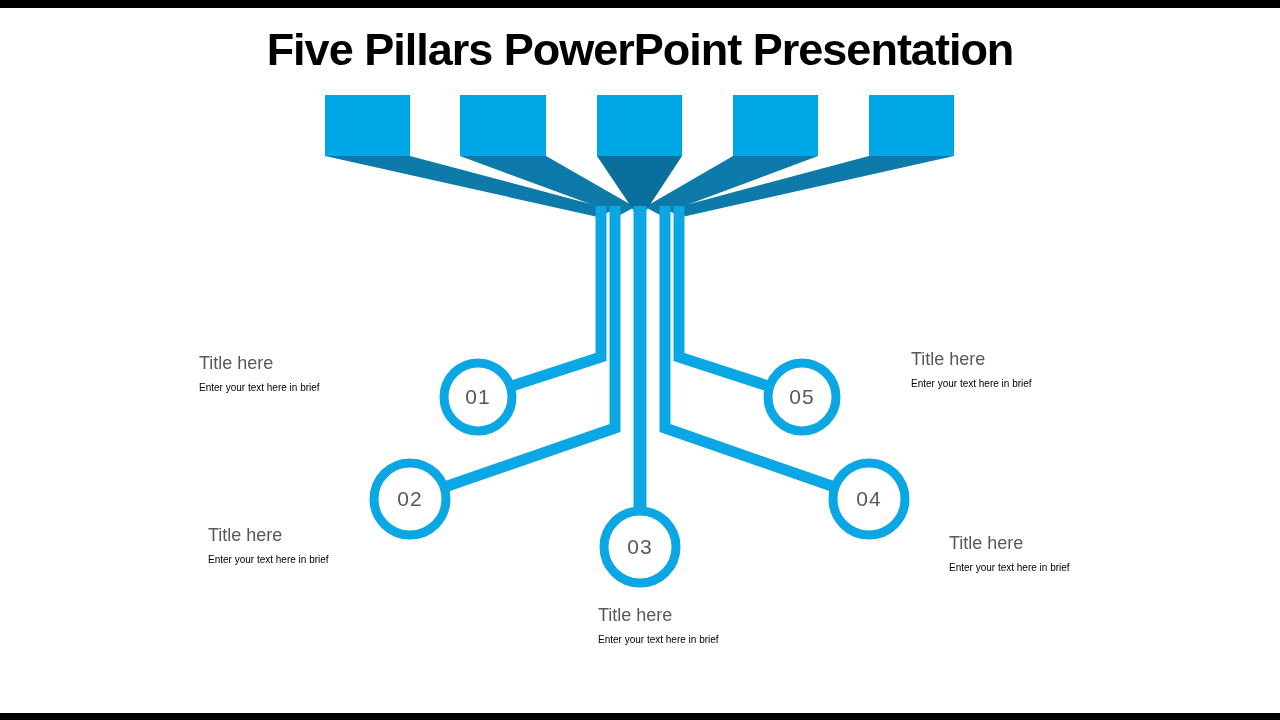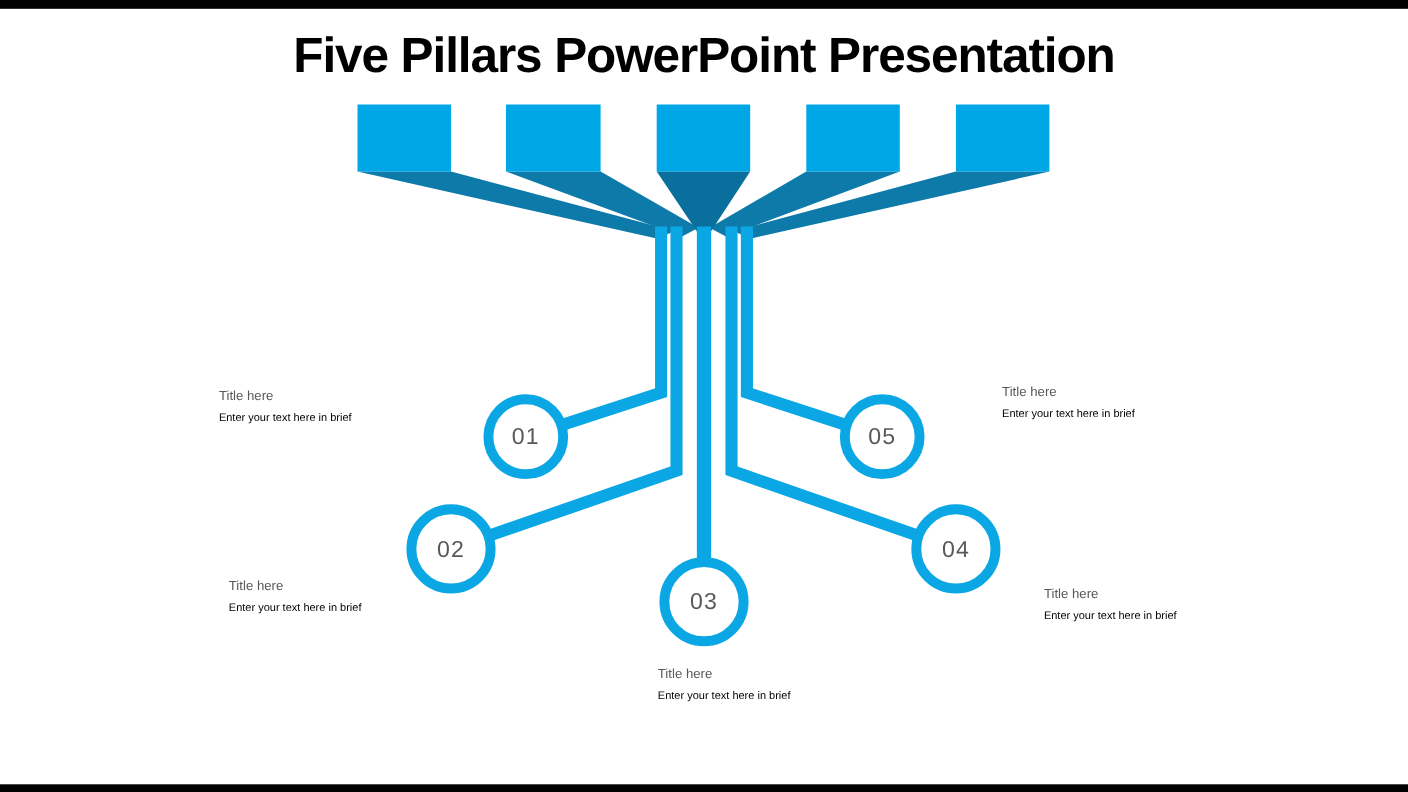--- a/index.html
+++ b/index.html
@@ -16,21 +16,21 @@
   }
   svg{position:absolute;left:0;top:0;}
   .pillar{fill:#00a7e6;}
   .funnel{fill:#0d7aaa;}
   .funnel-center{fill:#0a6f9c;}
   .connector{fill:none;stroke:#0aa7e4;stroke-width:11;stroke-linejoin:miter;}
   .connector.center{stroke-width:13;}
   .node{fill:#ffffff;stroke:#0aa7e4;stroke-width:9;}
   .num{fill:#595959;font-family:"Liberation Sans",sans-serif;font-size:21px;text-anchor:middle;letter-spacing:1px;}
   .label{position:absolute;}
-  .label-title{font-size:12px;color:#595959;margin-bottom:8px;}
+  .label-title{font-size:18px;color:#595959;margin-bottom:8px;}
   .label-sub{font-size:10px;color:#000;}
 </style>
 </head>
 <body>
 
 <div class="slide">
 
   <div class="bar top"></div>
 
   <h1 class="title">Five Pillars PowerPoint Presentation</h1>

